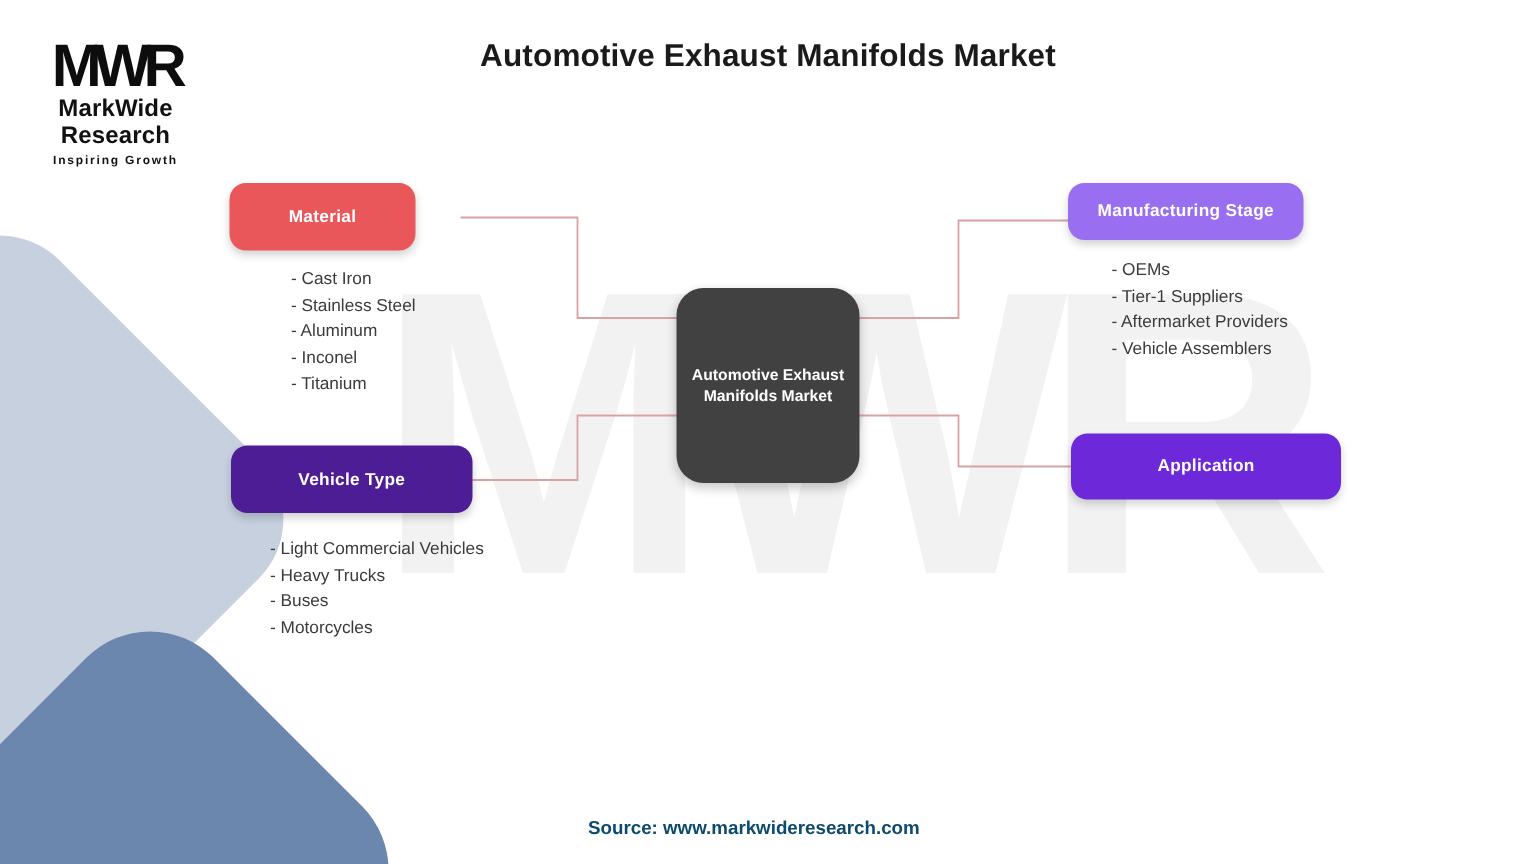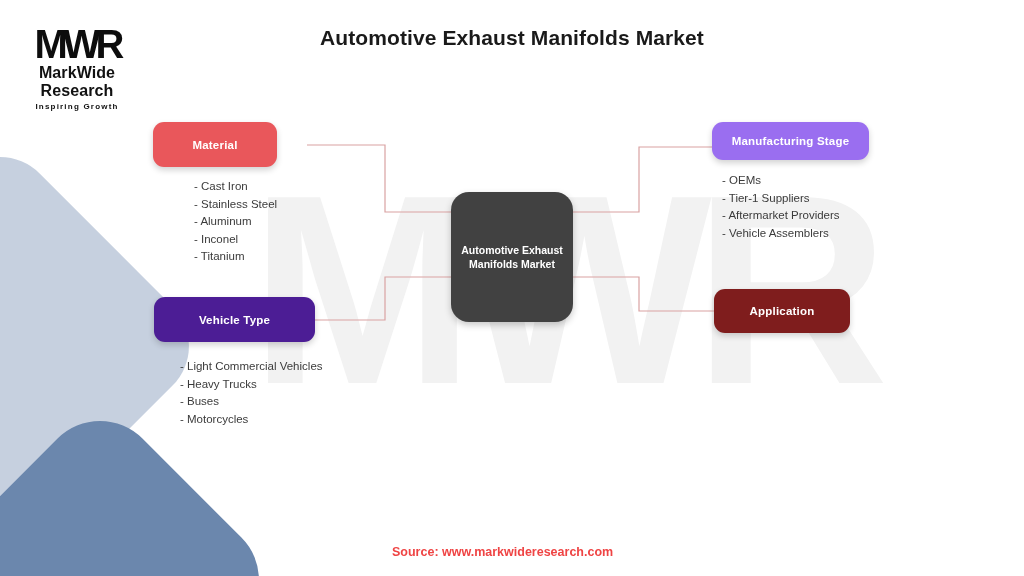--- a/index.html
+++ b/index.html
@@ -151,45 +151,45 @@
     color: #ffffff;
     font-size: 11.5px;
     font-weight: bold;
     letter-spacing: 0.2px;
     text-align: center;
   }
 
   .pill-material        { left: 153px; top: 122px; width: 124px; height: 45px; background: #e9575b; }
   .pill-vehicle-type    { left: 154px; top: 297px; width: 161px; height: 45px; background: #4c1d95; }
   .pill-manufacturing   { left: 712px; top: 122px; width: 157px; height: 38px; background: #9a6ef0; }
-  .pill-application     { left: 714px; top: 289px; width: 136px; height: 44px; background: #7f1d1d; }
+  .pill-application     { left: 714px; top: 289px; width: 180px; height: 44px; background: #6d28d9; }
 
   
   .items {
     position: absolute;
     font-size: 11.5px;
     color: #3b3b3b;
     line-height: 17.5px;
     white-space: nowrap;
   }
   .items div { }
 
   .items-material      { left: 180px; top: 178px; margin-left: 14px; }
   .items-vehicle-type  { left: 180px; top: 358px; }
-  .items-manufacturing { left: 722px; top: 172px; }
+  .items-manufacturing { left: 741px; top: 172px; }
   .items-application   { left: 741px; top: 343px; }
 
   
   .source {
     position: absolute;
     left: 392px;
     top: 545px;
     font-size: 12.5px;
     font-weight: bold;
-    color: #ef4444;
+    color: #0c4a6e;
   }
   .disclaimer {
     position: absolute;
     left: 669px;
     top: 550px;
     font-size: 10px;
     color: #2a2a2a;
     white-space: nowrap;
   }
 </style>

